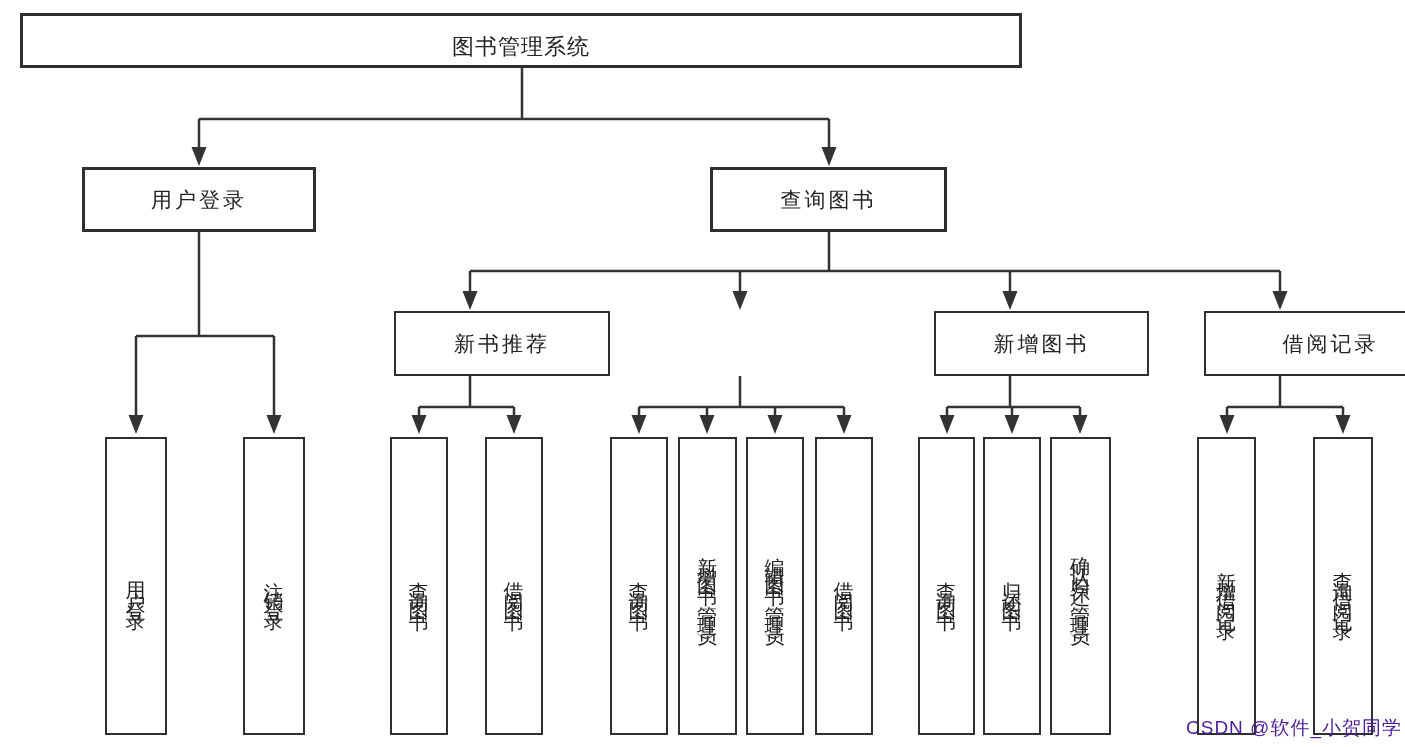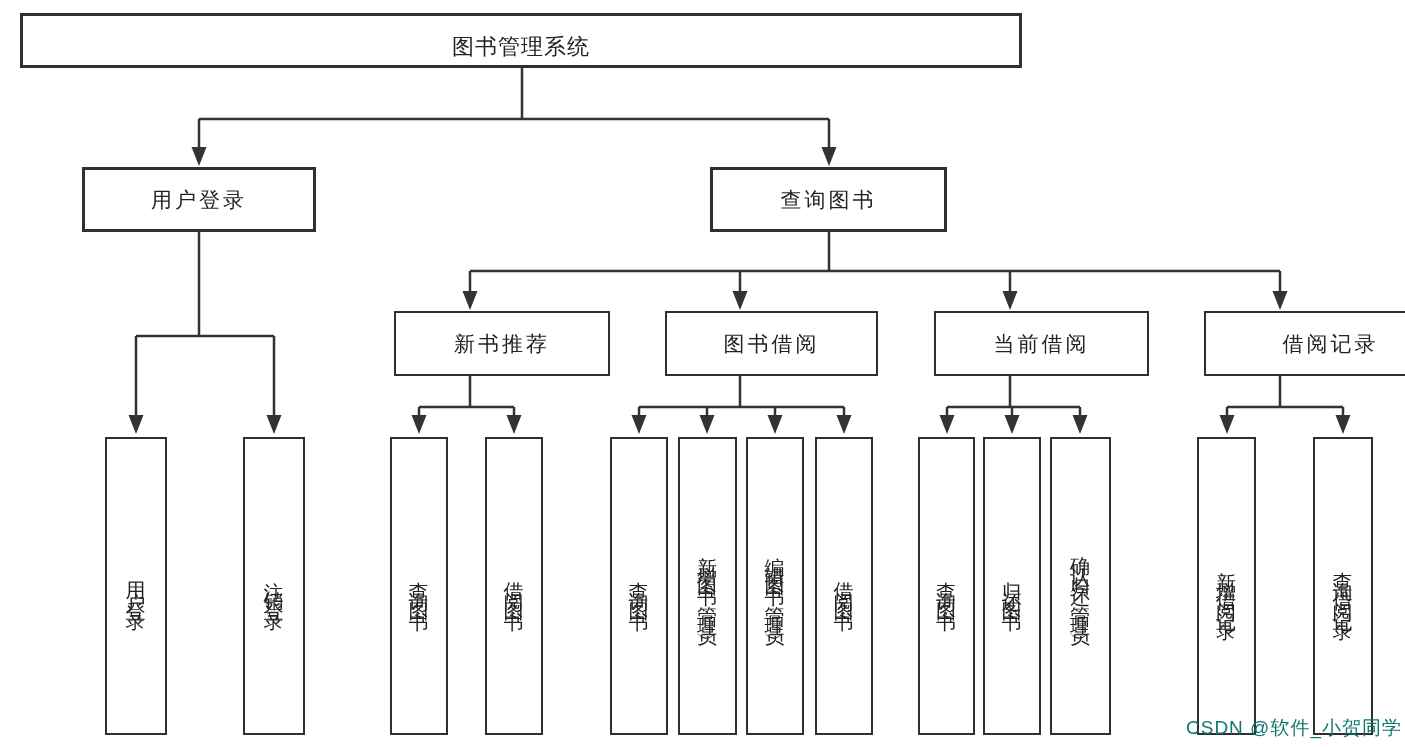--- a/index.html
+++ b/index.html
@@ -35,21 +35,21 @@
     font-size:20px;
     letter-spacing:10px;
     line-height:1.1;
     white-space:nowrap;
   }
   .watermark {
     position:absolute;
     left:1186px; top:715px;
     font-size:19px;
     letter-spacing:1px;
-    color:#0f766e;
+    color:#4c1d95;
     white-space:nowrap;
   }
 </style>
 </head>
 <body>
 
 <div class="stage">
 
   <svg class="connectors" viewBox="0 0 1405 747" xmlns="http://www.w3.org/2000/svg">
 
@@ -127,25 +127,22 @@
   <div class="box hbox" style="left:82px;top:167px;width:234px;height:65px">
     <span class="lbl">用户登录</span>
   </div>
   <div class="box hbox" style="left:710px;top:167px;width:237px;height:65px">
     <span class="lbl">查询图书</span>
   </div>
 
   <div class="box hbox l3" style="left:362px;top:311px;width:216px;height:65px">
     <span class="lbl">新书推荐</span>
   </div>
-  <div class="box hbox l3" style="left:633px;top:311px;width:213px;height:65px">
-    <span class="lbl">图书借阅</span>
-  </div>
   <div class="box hbox l3" style="left:902px;top:311px;width:215px;height:65px">
-    <span class="lbl">当前借阅</span>
+    <span class="lbl">新增图书</span>
   </div>
   <div class="box hbox l3" style="left:1172px;top:311px;width:253px;height:65px">
     <span class="lbl">借阅记录</span>
   </div>
 
   <div class="box vbox" style="left:105px;top:437px;width:62px;height:298px">
     <span class="lbl">用户登录</span>
   </div>
   <div class="box vbox" style="left:243px;top:437px;width:62px;height:298px">
     <span class="lbl">注销登录</span>

